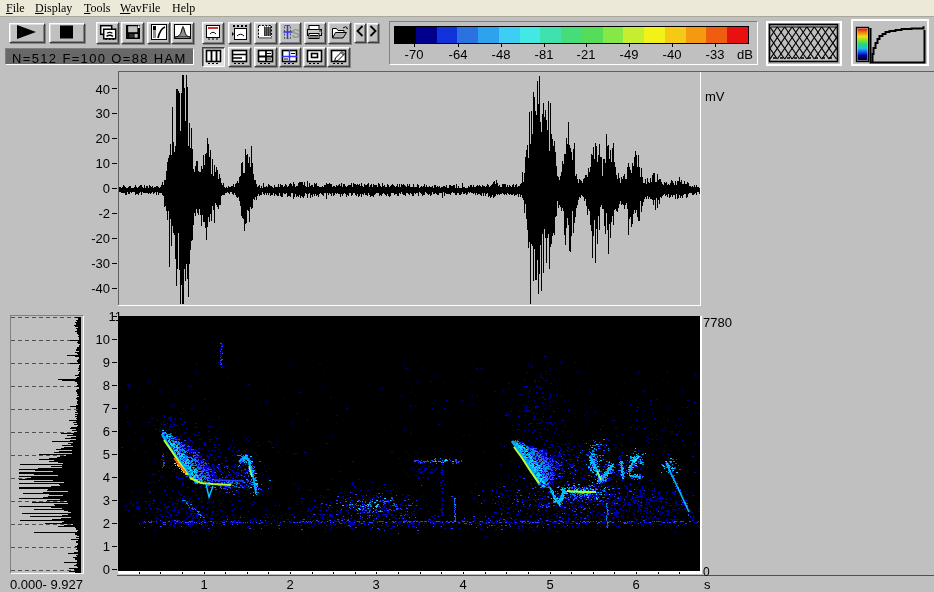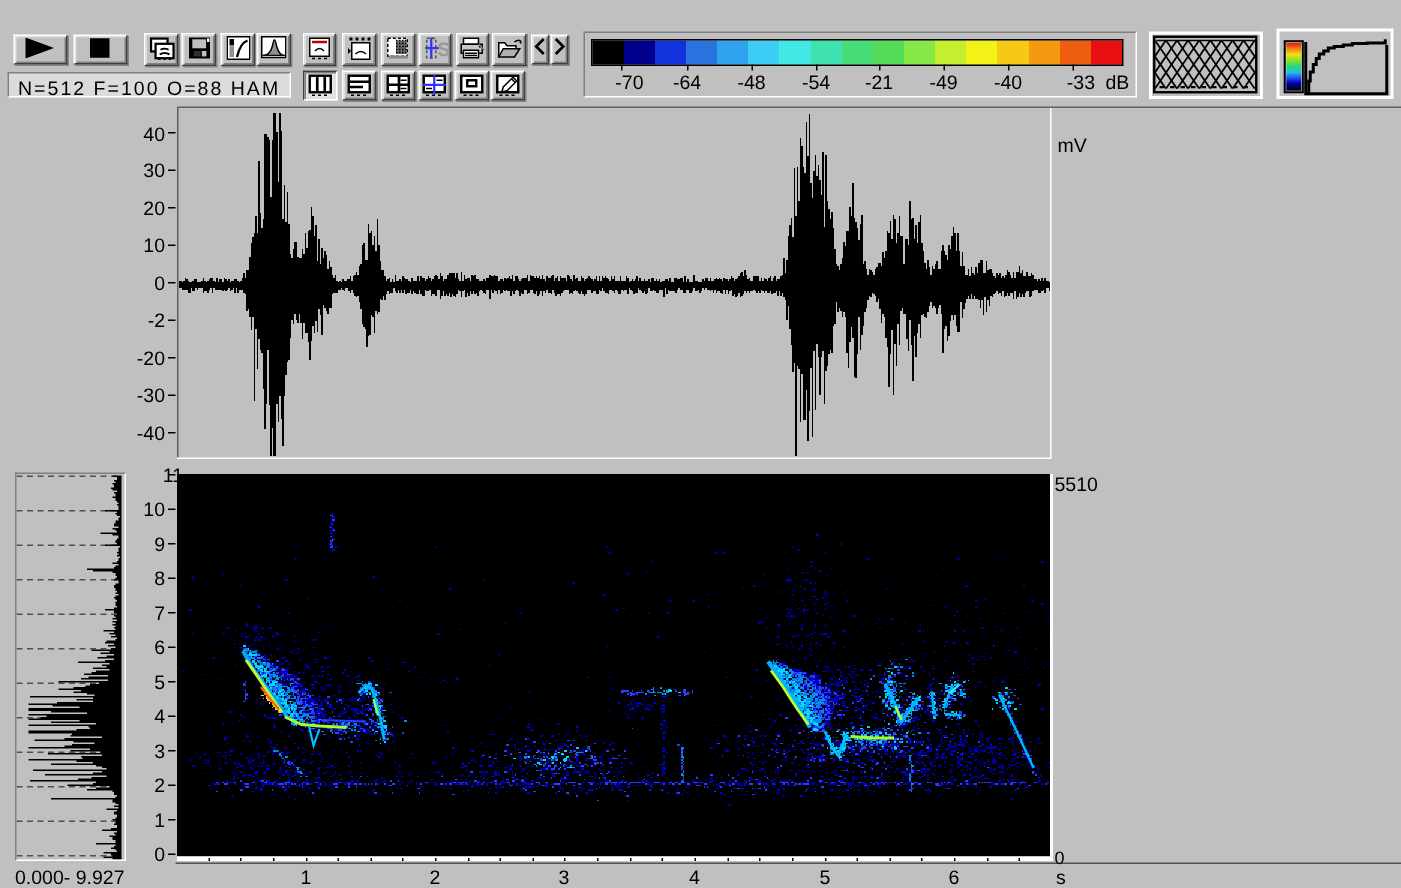--- a/index.html
+++ b/index.html
@@ -3,26 +3,33 @@
 *{margin:0;padding:0;box-sizing:border-box}
 body{width:934px;height:592px;overflow:hidden}
 #w{position:relative;width:934px;height:592px;background:#c0c0c0;font-family:"Liberation Sans",sans-serif;font-size:13px;color:#000;transform:translateZ(0)}
 #menu{position:absolute;left:0;top:0;width:934px;height:17px;background:#ece9d8;border-bottom:1px solid #aca899;font-family:"Liberation Serif",serif;font-size:12px}
 #menu span{position:absolute;top:1px;filter:grayscale(1)}
 .tb,.tbp{position:absolute;background:#c0c0c0;text-align:center}
 .tb{border:1px solid;border-color:#fff #404040 #404040 #fff;box-shadow:inset 1px 1px 0 #dfdfdf,inset -1px -1px 0 #808080,1px 1px 0 #868686}
 .tbp{background:#e4e4e4;border:1px solid;border-color:#404040 #fff #fff #404040;box-shadow:inset 1px 1px 0 #808080,inset -1px -1px 0 #dfdfdf}
 .tb svg,.tbp svg{display:block;margin:1px auto 0}
 .lbl{position:absolute;white-space:nowrap;filter:grayscale(1)}
-#status{position:absolute;left:5px;top:48px;width:189px;height:17px;border:1px solid;border-color:#808080 #fff #fff #808080;padding:2px 0 0 6px;font-size:13px;letter-spacing:1.35px;background:#fde047;filter:grayscale(1)}
+#status{position:absolute;left:5px;top:48px;width:189px;height:17px;border:1px solid;border-color:#808080 #fff #fff #808080;padding:2px 0 0 6px;font-size:13px;letter-spacing:1.35px;background:#ef4444;filter:grayscale(1)}
 #cpanel{position:absolute;left:389px;top:21px;width:369px;height:44px;border:1px solid;border-color:#808080 #fff #fff #808080;background:#c0c0c0}
 #cbar{position:absolute;left:394px;top:26px;width:355px;height:18px;border:1px solid #000;background:linear-gradient(to right,#000000 0.00%,#000000 5.88%,#00008c 5.88%,#00008c 11.76%,#1232dc 11.76%,#1232dc 17.65%,#2a72e0 17.65%,#2a72e0 23.53%,#2fa2ee 23.53%,#2fa2ee 29.41%,#3ecdf4 29.41%,#3ecdf4 35.29%,#41e8e4 35.29%,#41e8e4 41.18%,#3fe2ae 41.18%,#3fe2ae 47.06%,#46dc78 47.06%,#46dc78 52.94%,#55dc58 52.94%,#55dc58 58.82%,#86e846 58.82%,#86e846 64.71%,#c6ee31 64.71%,#c6ee31 70.59%,#f2f218 70.59%,#f2f218 76.47%,#f5c915 76.47%,#f5c915 82.35%,#f59a10 82.35%,#f59a10 88.24%,#ef5d10 88.24%,#ef5d10 94.12%,#e81010 94.12%,#e81010 100.00%)}
 .wpan{position:absolute;background:#c0c0c0;border:2px solid #fff}
 </style></head><body>
 <div id="w">
+<div id="menu">
+      <span style="left:6px"><u>F</u>ile</span>
+      <span style="left:35px"><u>D</u>isplay</span>
+      <span style="left:84px"><u>T</u>ools</span>
+      <span style="left:120px"><u>W</u>avFile</span>
+      <span style="left:172px">Help</span>
+    </div>
 <div class="tb" style="left:9px;top:23px;width:36px;height:20px">
       <svg width="30" height="14" viewBox="0 0 30 14">
         <path d="M5 0v14L24 7z" fill="#000"></path>
       </svg>
     </div>
     <div class="tb" style="left:49px;top:23px;width:36px;height:20px">
       <svg width="30" height="14" viewBox="0 0 30 14">
         <rect x="8" y="0.5" width="13" height="13" fill="#000"></rect>
       </svg>
     </div>
@@ -158,35 +165,35 @@
       <svg width="18" height="16" viewBox="0 0 18 16">
         <rect x="1.5" y="1.5" width="14" height="11" fill="#fff" stroke="#000" stroke-width="1.6"></rect>
         <path d="M3 14.5h2M7 14.5h2M11 14.5h2" stroke="#000"></path>
         <path d="M4.5 12.5l1-3.5 6.5-6.5 2.5 2.5L8 11.5z" fill="#fff" stroke="#000"></path>
         <path d="M11 3.5l2.5 2.5M4.5 12.5l1.5-0.6" stroke="#000"></path>
       </svg>
     </div>
 <div id="status">N=512 F=100 O=88 HAM</div>
 <div id="cpanel"></div>
     <div id="cbar"></div>
-<div class="lbl" style="left:414px;top:47px;width:30px;text-align:right;margin-left:-15px">-70</div>
+<div class="lbl" style="left:414px;top:47px;width:30px;text-align:center;margin-left:-15px">-70</div>
     <div style="position:absolute;left:414px;top:43px;width:1px;height:4px;background:#000"></div>
     <div class="lbl" style="left:458px;top:47px;width:30px;text-align:center;margin-left:-15px">-64</div>
     <div style="position:absolute;left:458px;top:43px;width:1px;height:4px;background:#000"></div>
     <div class="lbl" style="left:501px;top:47px;width:30px;text-align:center;margin-left:-15px">-48</div>
     <div style="position:absolute;left:501px;top:43px;width:1px;height:4px;background:#000"></div>
-    <div class="lbl" style="left:544px;top:47px;width:30px;text-align:center;margin-left:-15px">-54</div>
+    <div class="lbl" style="left:544px;top:47px;width:30px;text-align:center;margin-left:-15px">-81</div>
     <div style="position:absolute;left:544px;top:43px;width:1px;height:4px;background:#000"></div>
     <div class="lbl" style="left:586px;top:47px;width:30px;text-align:center;margin-left:-15px">-21</div>
     <div style="position:absolute;left:586px;top:43px;width:1px;height:4px;background:#000"></div>
     <div class="lbl" style="left:629px;top:47px;width:30px;text-align:center;margin-left:-15px">-49</div>
     <div style="position:absolute;left:629px;top:43px;width:1px;height:4px;background:#000"></div>
     <div class="lbl" style="left:672px;top:47px;width:30px;text-align:center;margin-left:-15px">-40</div>
     <div style="position:absolute;left:672px;top:43px;width:1px;height:4px;background:#000"></div>
-    <div class="lbl" style="left:715px;top:47px;width:30px;text-align:right;margin-left:-15px">-33</div>
+    <div class="lbl" style="left:715px;top:47px;width:30px;text-align:center;margin-left:-15px">-33</div>
     <div style="position:absolute;left:715px;top:43px;width:1px;height:4px;background:#000"></div>
     <div class="lbl" style="left:737px;top:47px">dB</div>
 <div class="wpan" style="left:766px;top:21px;width:76px;height:45px"><svg width="72" height="41" viewBox="0 0 72 41">
         <rect x="1.5" y="1.5" width="68" height="37" fill="none" stroke="#000" stroke-width="1.6"></rect>
         <g transform="translate(2,3)">
           <clipPath id="hc">
             <rect x="0" y="0" width="67" height="34"></rect>
           </clipPath>
           <g clip-path="url(#hc)">
             <path d="M-14.8 33 L7.2 1" stroke="#000" stroke-width="1.2" fill="none"></path>
@@ -296,21 +303,21 @@
       <path stroke="#00b4ff" stroke-width="2" fill="none" d="M472 140L478 152L483 165L489 157L494 149"></path>
       <path stroke="#b0ff30" stroke-width="1.5" fill="none" d="M479 155L483 164"></path>
       <path stroke="#00b4ff" stroke-width="1.5" fill="none" d="M503 145L505 160M511 156L517 141M512 160L523 161"></path>
       <path stroke="#40e8ff" stroke-width="1.5" fill="none" d="M515 146L521 141"></path>
       <path stroke="#00b4ff" stroke-width="1.6" fill="none" d="M548 147L560 172L571 196"></path>
     </svg>
 <div style="position:absolute;left:700px;top:316px;width:2px;height:255px;background:#fff"></div>
     <div style="position:absolute;left:118px;top:571px;width:584px;height:3px;background:#fff"></div>
     <div style="position:absolute;left:117px;top:575px;width:817px;height:1px;background:#505050"></div>
     <div class="lbl" style="left:703px;top:565px;font-size:12px">0</div>
-<div class="lbl" style="left:703px;top:315px">5510</div>
+<div class="lbl" style="left:703px;top:315px">7780</div>
 <div class="lbl" style="left:82px;top:309px;width:40px;text-align:right">11</div>
     <div style="position:absolute;left:112px;top:316px;width:5px;height:1px;background:#000"></div>
     <div class="lbl" style="left:70px;top:332px;width:40px;text-align:right">10</div>
     <div style="position:absolute;left:112px;top:339px;width:5px;height:1px;background:#000"></div>
     <div class="lbl" style="left:70px;top:355px;width:40px;text-align:right">9</div>
     <div style="position:absolute;left:112px;top:362px;width:5px;height:1px;background:#000"></div>
     <div class="lbl" style="left:70px;top:378px;width:40px;text-align:right">8</div>
     <div style="position:absolute;left:112px;top:385px;width:5px;height:1px;background:#000"></div>
     <div class="lbl" style="left:70px;top:401px;width:40px;text-align:right">7</div>
     <div style="position:absolute;left:112px;top:408px;width:5px;height:1px;background:#000"></div>

